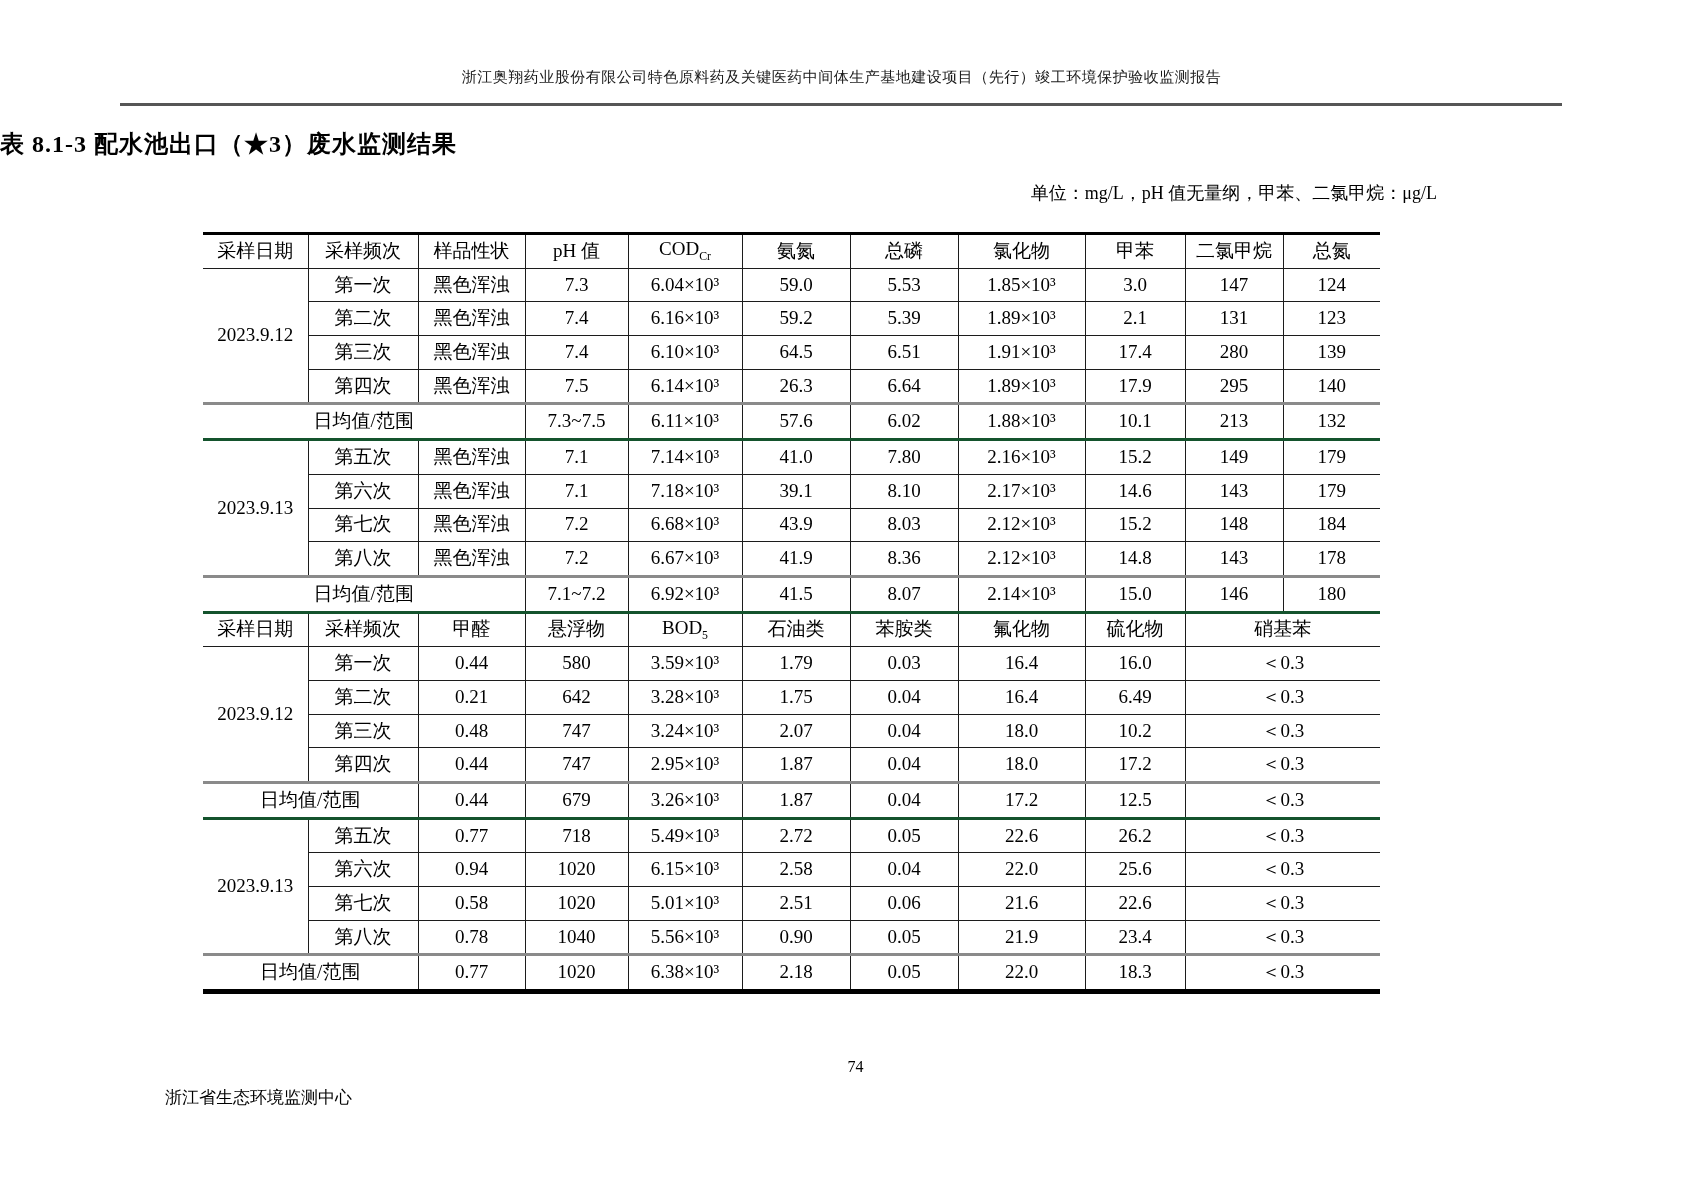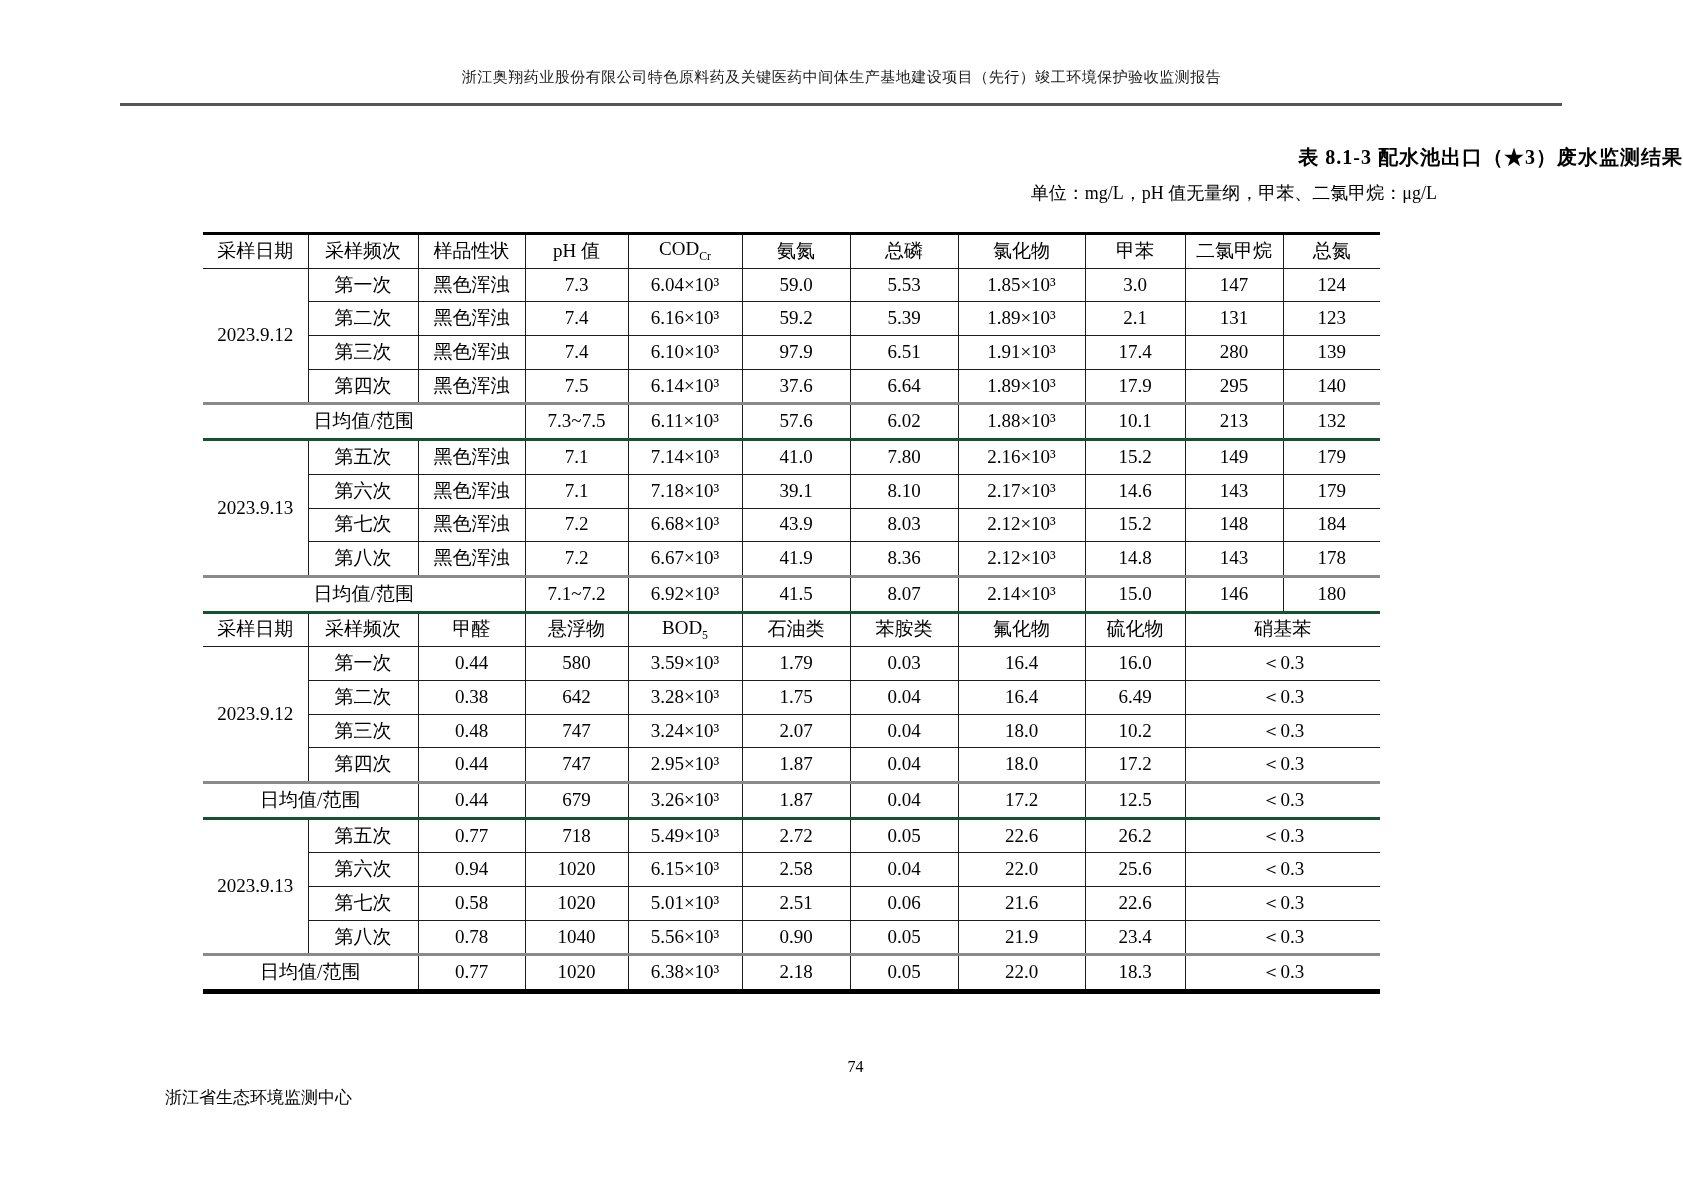--- a/index.html
+++ b/index.html
@@ -9,22 +9,22 @@
   }
   .report-header {
     position:absolute; top:68px; left:0; width:100%;
     text-align:center; font-size:15px; letter-spacing:0.5px; color:#1a1a1a;
   }
   .header-rule {
     position:absolute; top:103px; left:120px; width:1442px;
     border-top:3px solid #565656;
   }
   .table-title {
-    position:absolute; top:144px; left:0; width:100%;
-    text-align:right; font-size:20px; font-weight:bold; letter-spacing:1px;
+    position:absolute; top:128px; left:0; width:100%;
+    text-align:left; font-size:24px; font-weight:bold; letter-spacing:1px;
   }
   .unit-note {
     position:absolute; top:181px; right:246px; font-size:18px;
   }
   table.monitor {
     position:absolute; top:232px; left:203px; width:1177px;
     border-collapse:collapse; table-layout:fixed;
     border-top:3px solid #000; border-bottom:5px solid #000;
     border-left:hidden; border-right:hidden;
   }
@@ -99,33 +99,33 @@
           <td>1.89×10³</td>
           <td>2.1</td>
           <td>131</td>
           <td>123</td>
         </tr>
         <tr class="data">
           <td>第三次</td>
           <td>黑色浑浊</td>
           <td>7.4</td>
           <td>6.10×10³</td>
-          <td>97.9</td>
+          <td>64.5</td>
           <td>6.51</td>
           <td>1.91×10³</td>
           <td>17.4</td>
           <td>280</td>
           <td>139</td>
         </tr>
         <tr class="data">
           <td>第四次</td>
           <td>黑色浑浊</td>
           <td>7.5</td>
           <td>6.14×10³</td>
-          <td>37.6</td>
+          <td>26.3</td>
           <td>6.64</td>
           <td>1.89×10³</td>
           <td>17.9</td>
           <td>295</td>
           <td>140</td>
         </tr>
         <tr class="avg">
           <td colspan="3">日均值/范围</td>
           <td>7.3~7.5</td>
           <td>6.11×10³</td>
@@ -215,21 +215,21 @@
           <td>580</td>
           <td>3.59×10³</td>
           <td>1.79</td>
           <td>0.03</td>
           <td>16.4</td>
           <td>16.0</td>
           <td colspan="2">＜0.3</td>
         </tr>
         <tr class="data">
           <td>第二次</td>
-          <td>0.38</td>
+          <td>0.21</td>
           <td>642</td>
           <td>3.28×10³</td>
           <td>1.75</td>
           <td>0.04</td>
           <td>16.4</td>
           <td>6.49</td>
           <td colspan="2">＜0.3</td>
         </tr>
         <tr class="data">
           <td>第三次</td>

